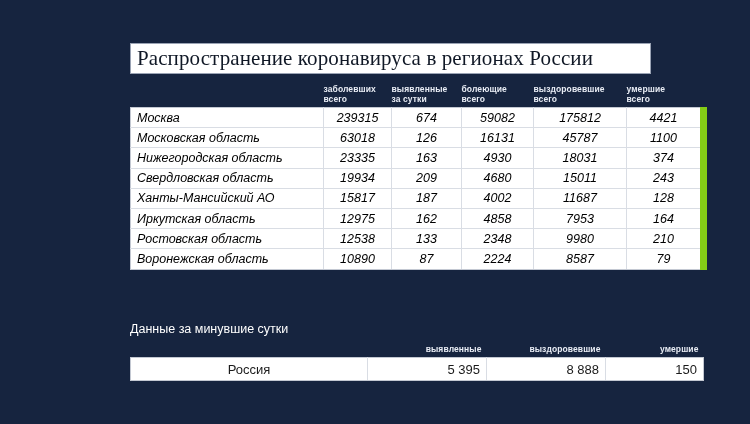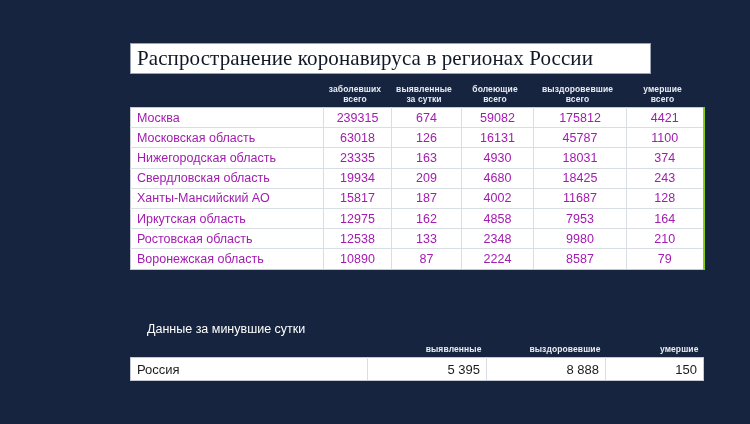--- a/index.html
+++ b/index.html
@@ -56,63 +56,64 @@
   table.grid col.c-n2      { width: 70px; }
   table.grid col.c-n3      { width: 72px; }
   table.grid col.c-n4      { width: 93px; }
   table.grid col.c-n5      { width: 77px; }
 
   table.grid thead th {
     background: #16243f;
     color: #e9edf5;
     font-size: 8.5px;
     font-weight: bold;
-    text-align: center;
+    text-align: left;
     vertical-align: bottom;
     padding: 0 5px 3px 0;
     line-height: 1.18;
     border: 0;
     letter-spacing: 0.1px;
   }
   table.grid thead th.h-region {
     border: 0;
     background: #16243f;
   }
   table.grid tbody td {
     background: #ffffff;
-    color: #a21caf;
+    color: #000000;
     font-size: 12.5px;
     height: 19.2px;
     padding: 0 6px;
     border-right: 1px solid #d9dde4;
     border-bottom: 1px solid #d9dde4;
     overflow: hidden;
     white-space: nowrap;
+    font-style: italic;
   }
   table.grid tbody tr td:first-child {
     border-left: 1px solid #c3c8d2;
     text-align: left;
   }
   table.grid tbody tr:first-child td {
     border-top: 1px solid #c3c8d2;
   }
   table.grid tbody tr:last-child td {
     border-bottom: 1px solid #c3c8d2;
   }
   table.grid tbody td.num {
     text-align: center;
   }
   table.grid tbody td.last {
-    border-right: 2px solid #84cc16;
+    border-right: 7px solid #84cc16;
   }
 
   
   #subtitle {
     position: absolute;
-    left: 134px;
+    left: 117px;
     top: 322px;
     font-size: 12.5px;
     color: #ffffff;
     white-space: nowrap;
   }
 
   
   #bottom-table-wrap {
     position: absolute;
     left: 117px;
@@ -146,21 +147,21 @@
     color: #1b1b1b;
     font-size: 13px;
     height: 22px;
     padding: 0 6px;
     border: 1px solid #c3c8d2;
     border-right-color: #d9dde4;
     white-space: nowrap;
     overflow: hidden;
   }
   table.grid2 tbody td:first-child {
-    text-align: left;
+    text-align: center;
     border-left: 1px solid #c3c8d2;
   }
   table.grid2 tbody td.num {
     text-align: right;
   }
   table.grid2 tbody td.last {
     border-right: 1px solid #c3c8d2;
   }
 </style>
 </head>
@@ -230,21 +231,21 @@
             <td class="num">163</td>
             <td class="num">4930</td>
             <td class="num">18031</td>
             <td class="num last">374</td>
           </tr>
           <tr>
             <td>Свердловская область</td>
             <td class="num">19934</td>
             <td class="num">209</td>
             <td class="num">4680</td>
-            <td class="num">18425</td>
+            <td class="num">15011</td>
             <td class="num last">243</td>
           </tr>
           <tr>
             <td>Ханты-Мансийский АО</td>
             <td class="num">15817</td>
             <td class="num">187</td>
             <td class="num">4002</td>
             <td class="num">11687</td>
             <td class="num last">128</td>
           </tr>

